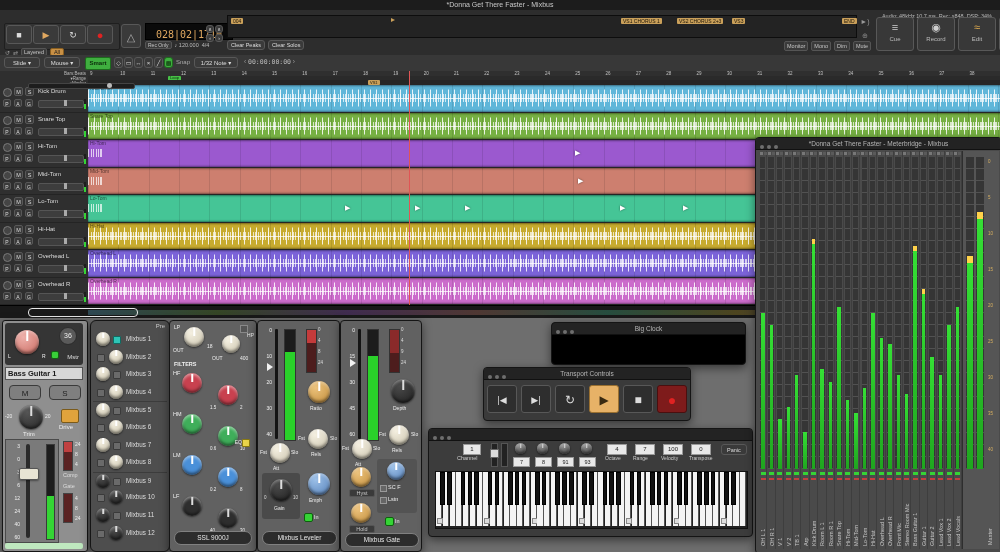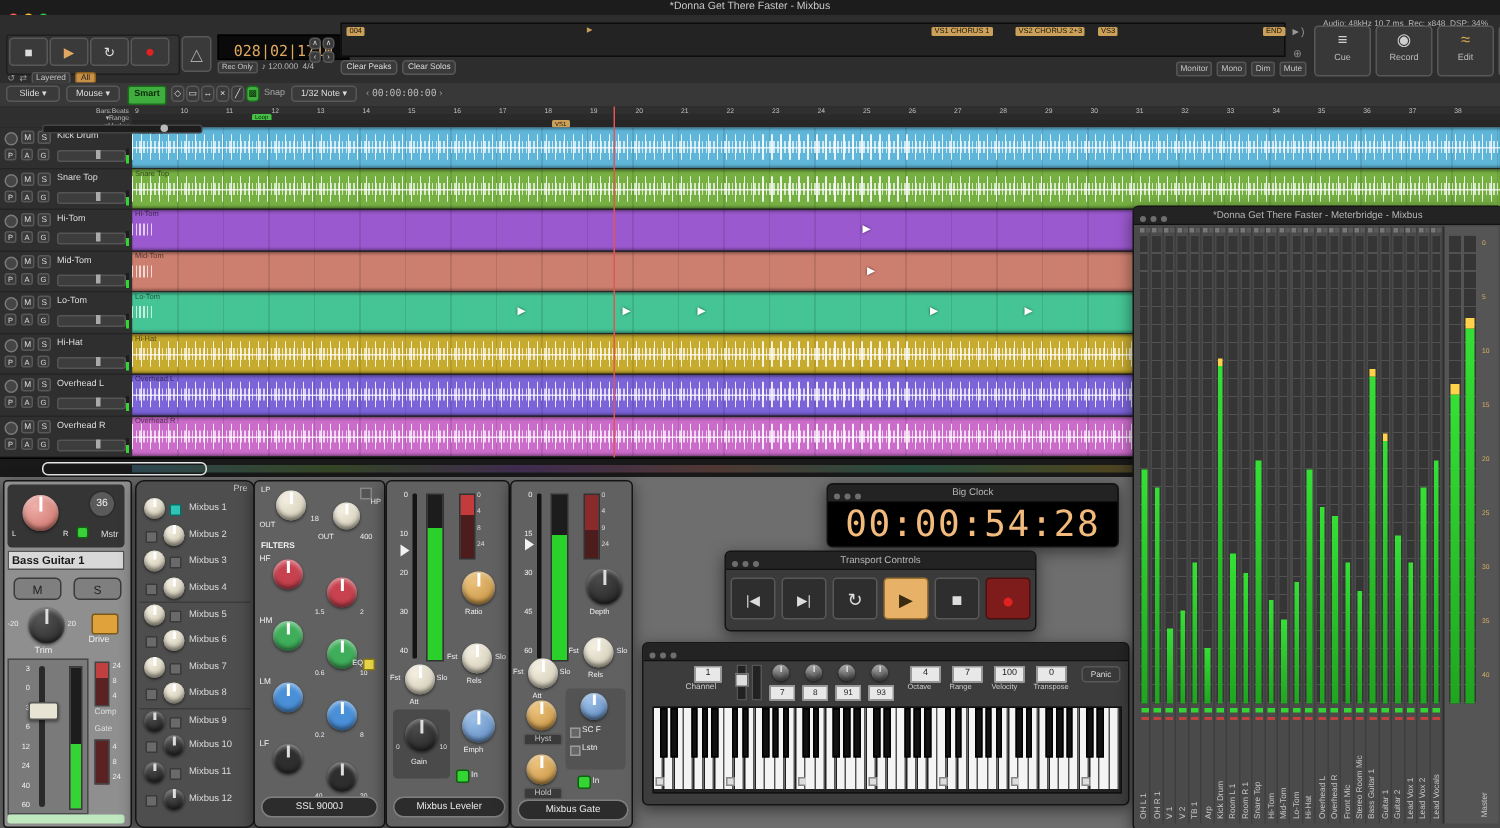--- a/index.html
+++ b/index.html
@@ -561,21 +561,20 @@
     </div>
     <span class="knob" style="left:10px;top:182px;width:20px;height:20px;background:radial-gradient(circle at 35% 30%,#ecc27c,#c08c3a);"></span>
     <span class="abs chip" style="left:8px;top:204px;width:24px;font-size:5.5px;">Hold</span>
     <span class="abs" style="left:44px;top:196px;width:7px;height:7px;background:#35d435;border:1px solid #0f5f0f;border-radius:2px;"></span>
     <span class="abs" style="left:54px;top:197px;font-size:5.5px;color:#eee;">In</span>
     <div class="abs pill" style="left:4px;bottom:4px;width:72px;height:12px;font-size:6.5px;line-height:12px;">Mixbus Gate</div>
   </div>
 
   <div class="abs win" style="left:551px;top:322px;width:193px;height:41px;background:#000;">
     <div class="wtitle"><span class="abs" style="left:4px;top:3px;"><span class="gdot"></span><span class="gdot"></span><span class="gdot"></span></span><span>Big Clock</span></div>
-    <div class="mono" style="font-size:24px;color:#f2ba7c;text-align:center;line-height:28px;letter-spacing:1px;">00:00:54:28</div>
   </div>
 
   <div class="abs win" style="left:483px;top:367px;width:206px;height:52px;background:#3a3a3a;">
     <div class="wtitle"><span class="abs" style="left:4px;top:3px;"><span class="gdot"></span><span class="gdot"></span><span class="gdot"></span></span><span>Transport Controls</span></div>
     <div id="tw-buttons" style="display:flex;gap:4px;justify-content:center;padding-top:5px;">
         <div class="btn" style="width: 30px; height: 28px; font-size: 9px; line-height: 28px; background: rgb(46, 46, 46);">|◀</div>
         <div class="btn" style="width: 30px; height: 28px; font-size: 9px; line-height: 28px; background: rgb(46, 46, 46);">▶|</div>
         <div class="btn" style="width: 30px; height: 28px; font-size: 12px; line-height: 28px; background: rgb(46, 46, 46);">↻</div>
         <div class="btn" style="width: 30px; height: 28px; font-size: 12px; line-height: 28px; background: rgb(231, 178, 103); color: rgb(58, 42, 16); border-color: rgb(154, 112, 48);">▶</div>
         <div class="btn" style="width: 30px; height: 28px; font-size: 12px; line-height: 28px; background: rgb(46, 46, 46);">■</div>

